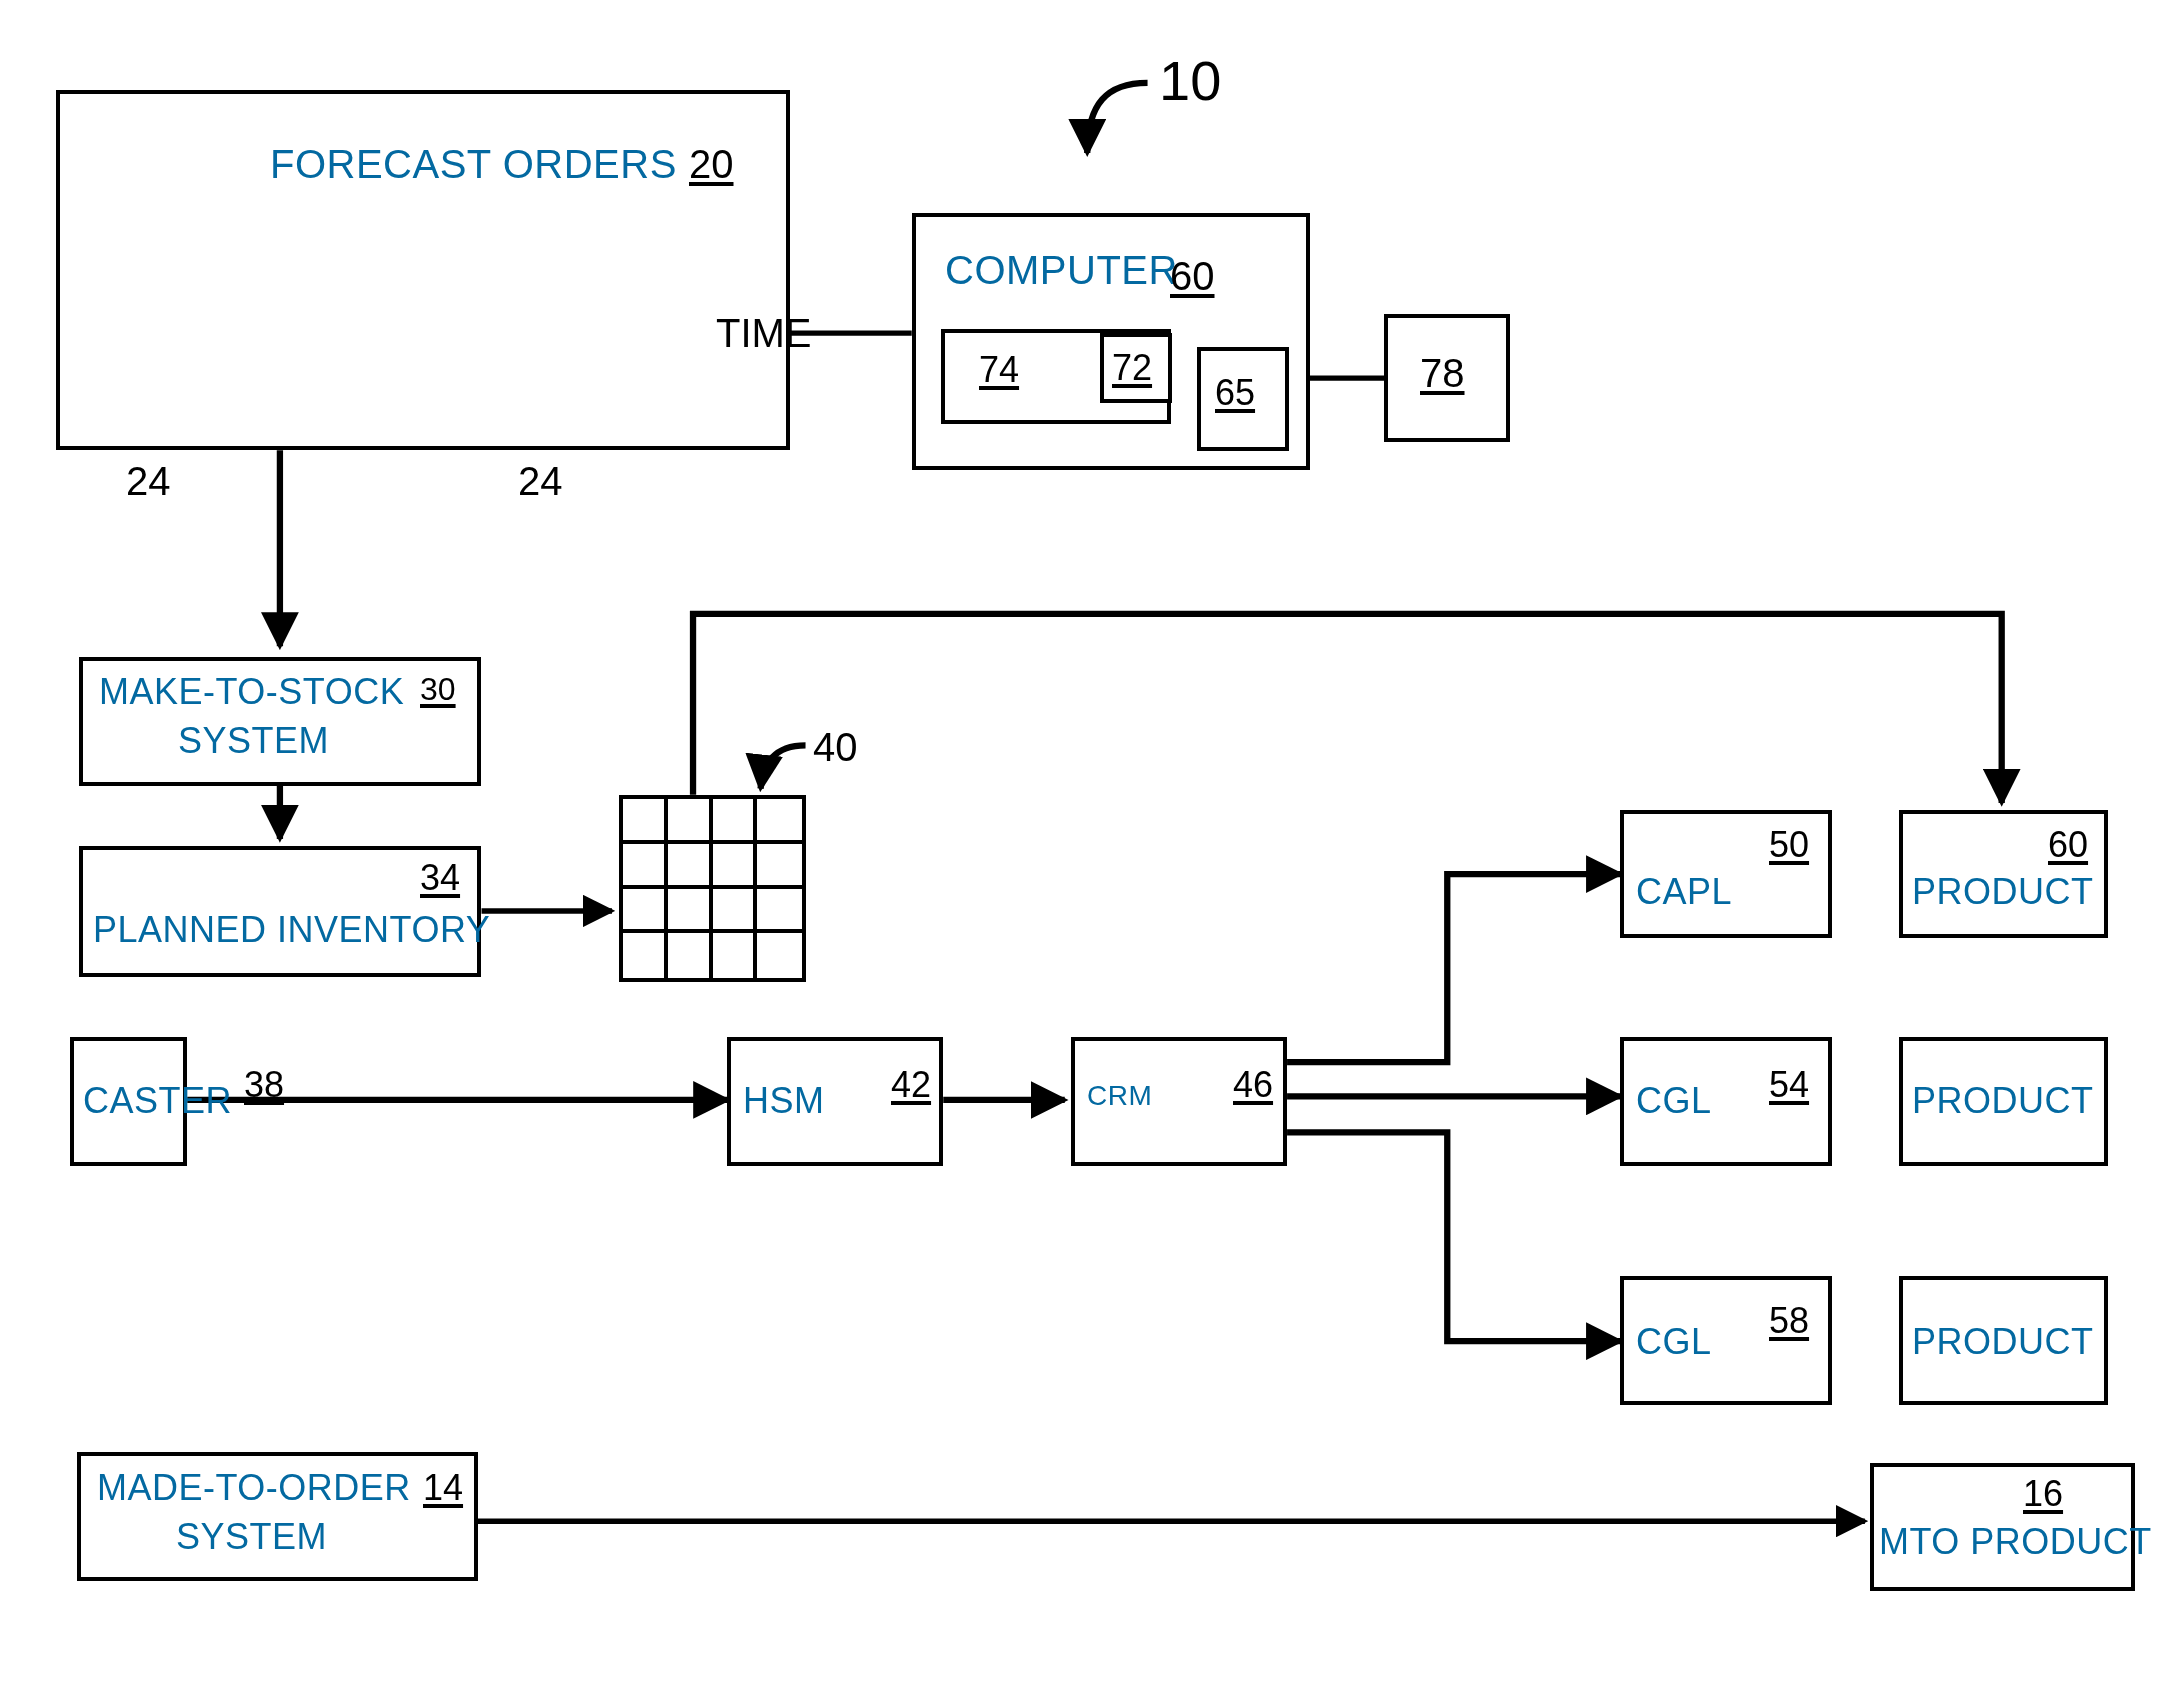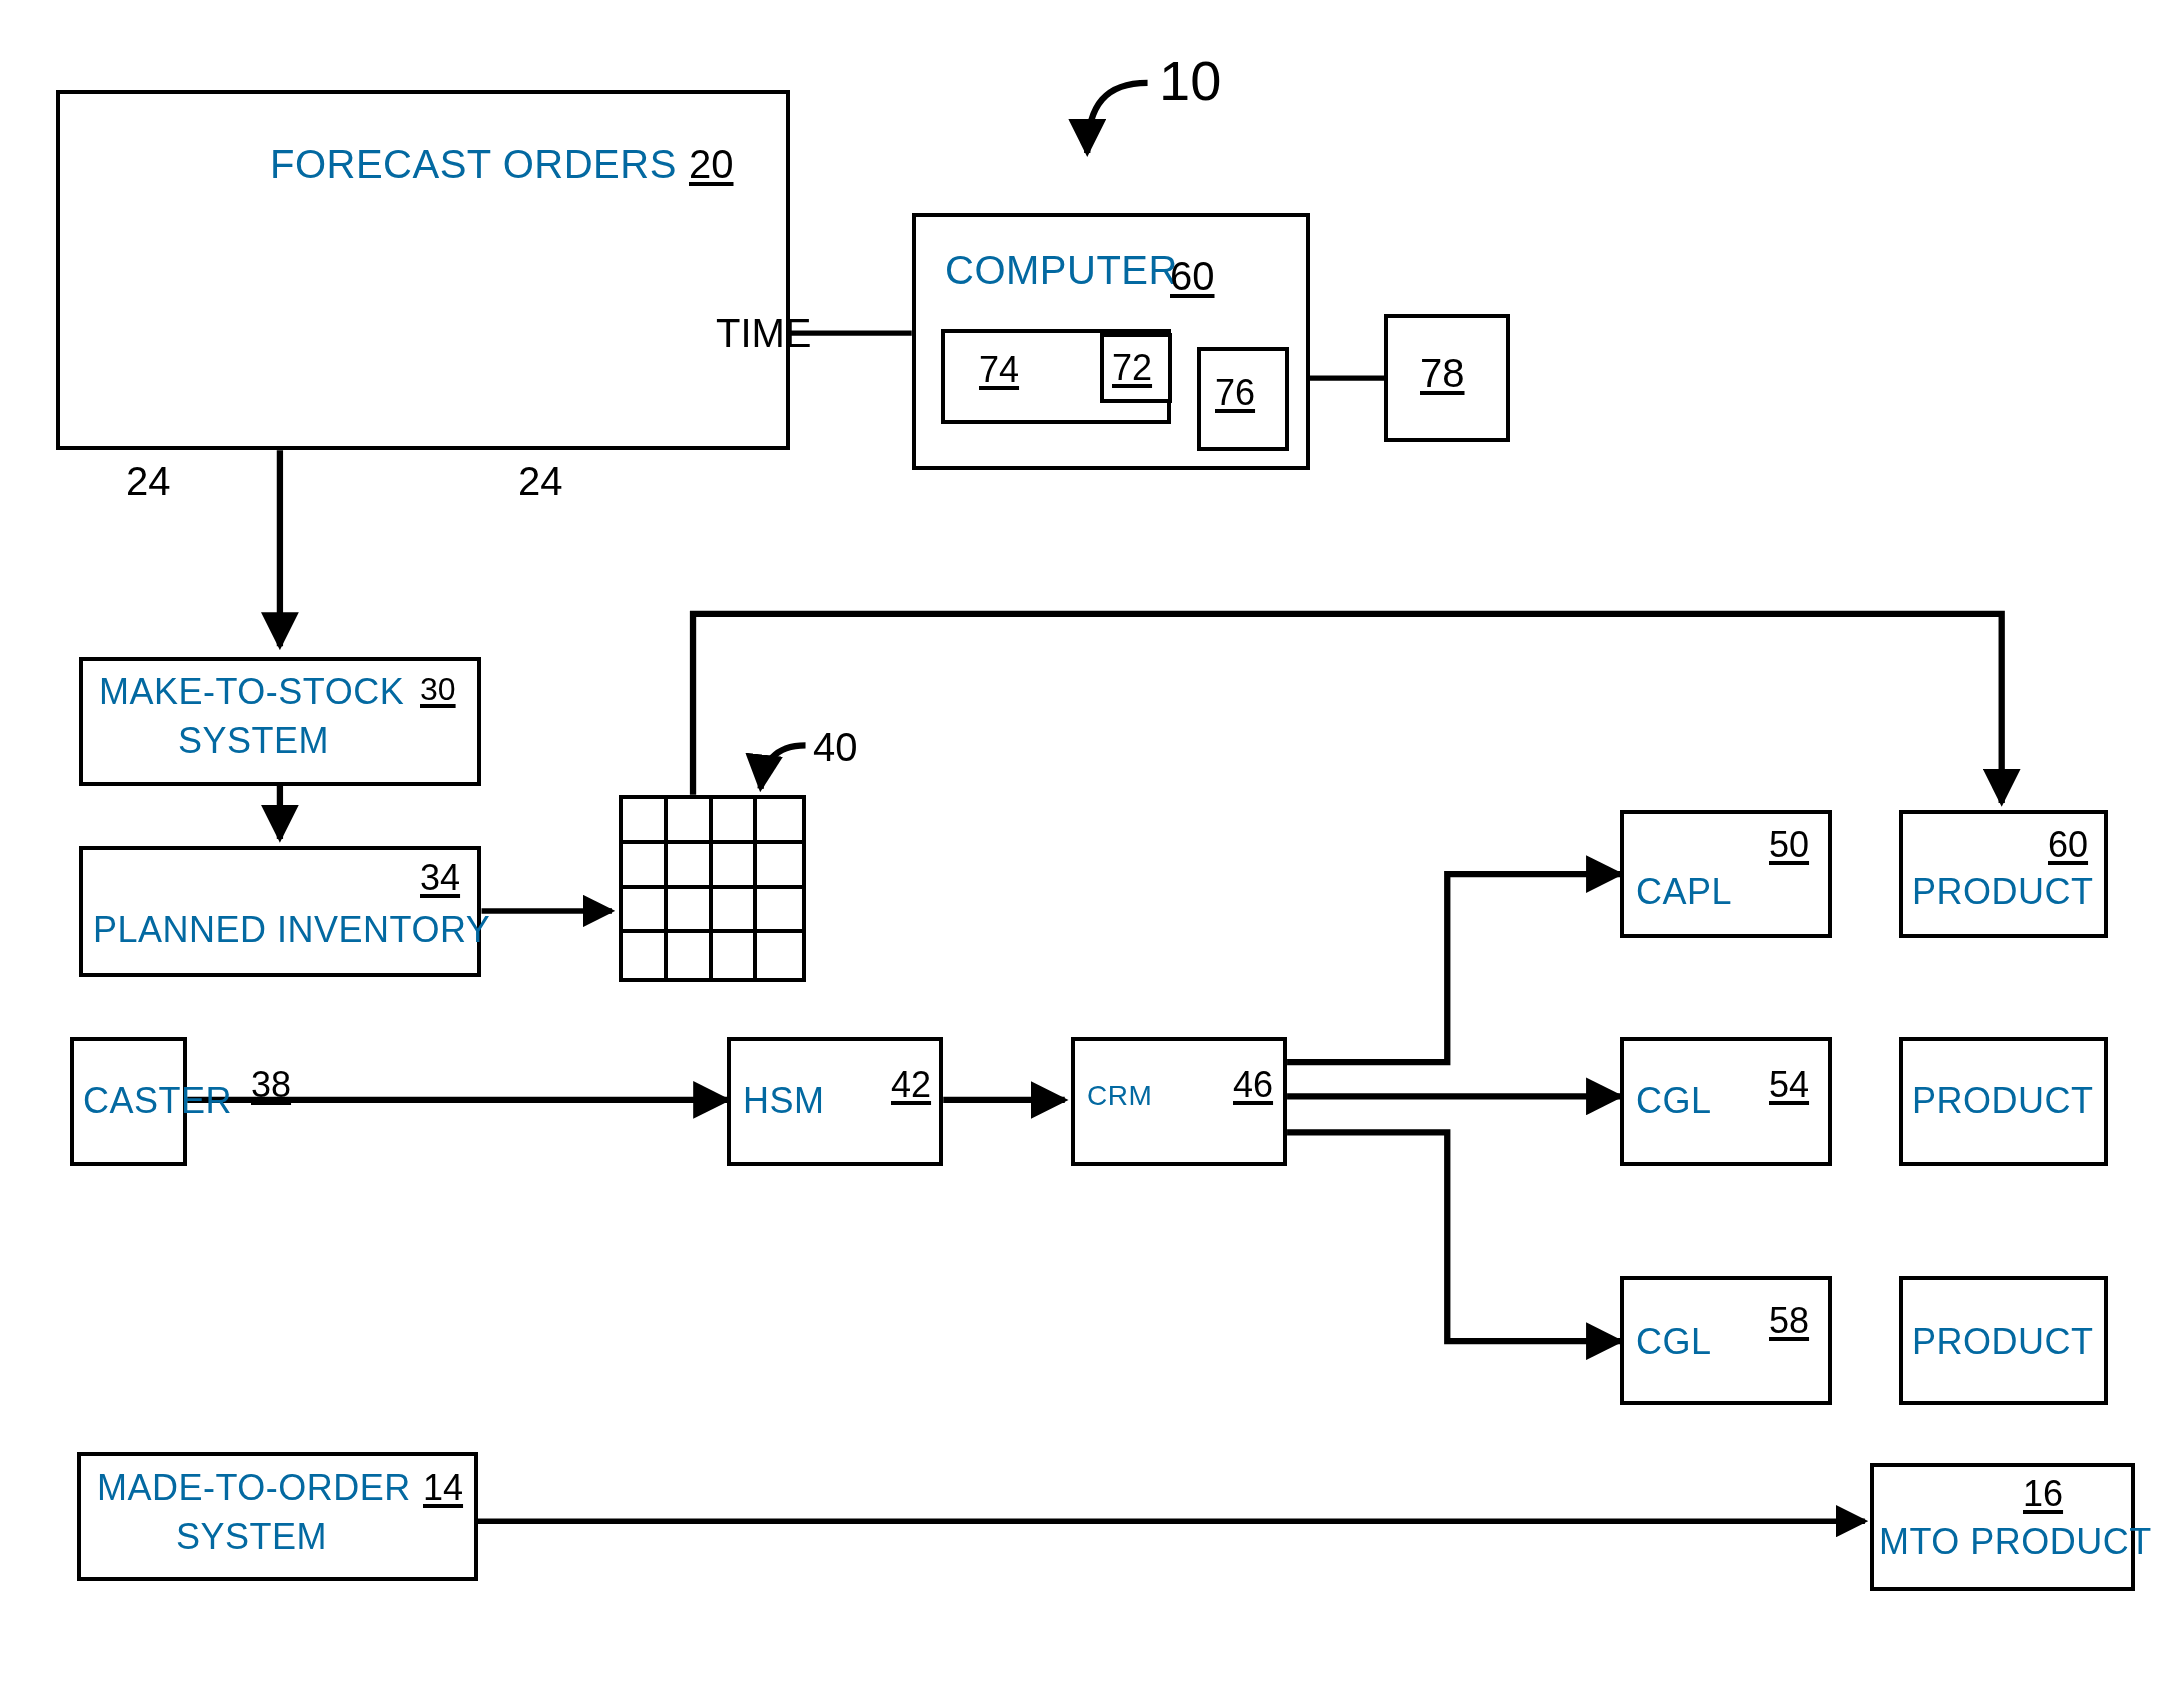--- a/index.html
+++ b/index.html
@@ -149,21 +149,21 @@
   <div class="lbl" style="left:945px;top:248px;font-size:40px;">COMPUTER</div>
   <div class="ref" style="left:1170px;top:254px;font-size:40px;">60</div>
 
   <div class="box-inner" style="left:941px;top:329px;width:230px;height:95px;"></div>
   <div class="ref" style="left:979px;top:349px;font-size:36px;">74</div>
 
   <div class="box-inner" style="left:1100px;top:333px;width:72px;height:70px;"></div>
   <div class="ref" style="left:1112px;top:347px;font-size:36px;">72</div>
 
   <div class="box-inner" style="left:1197px;top:347px;width:92px;height:104px;"></div>
-  <div class="ref" style="left:1215px;top:372px;font-size:36px;">76</div>
+  <div class="ref" style="left:1215px;top:372px;font-size:36px;">65</div>
 
   <div class="box" style="left:1384px;top:314px;width:126px;height:128px;"></div>
   <div class="ref" style="left:1420px;top:351px;font-size:40px;">78</div>
 
   <div class="box" style="left:79px;top:657px;width:402px;height:129px;"></div>
   <div class="lbl" style="left:99px;top:671px;font-size:36px;">MAKE-TO-STOCK</div>
   <div class="ref" style="left:420px;top:671px;font-size:32px;">30</div>
   <div class="lbl" style="left:178px;top:720px;font-size:36px;">SYSTEM</div>
 
   <div class="box" style="left:79px;top:846px;width:402px;height:131px;"></div>
@@ -185,21 +185,21 @@
     <div class="lastcol"></div>
     <div class="lastrow"></div>
     <div class="lastrow"></div>
     <div class="lastrow"></div>
     <div class="lastrow lastcol"></div>
   </div>
   <div class="plain" style="left:813px;top:725px;font-size:40px;">40</div>
 
   <div class="box" style="left:70px;top:1037px;width:117px;height:129px;"></div>
   <div class="lbl" style="left:83px;top:1080px;font-size:36px;">CASTER</div>
-  <div class="ref" style="left:251px;top:1064px;font-size:36px;">38</div>
+  <div class="ref" style="left:244px;top:1064px;font-size:36px;">38</div>
 
   <div class="box" style="left:727px;top:1037px;width:216px;height:129px;"></div>
   <div class="lbl" style="left:743px;top:1080px;font-size:36px;">HSM</div>
   <div class="ref" style="left:891px;top:1064px;font-size:36px;">42</div>
 
   <div class="box" style="left:1071px;top:1037px;width:216px;height:129px;"></div>
   <div class="lbl" style="left:1087px;top:1080px;font-size:28px;text-align:right;">CRM</div>
   <div class="ref" style="left:1233px;top:1064px;font-size:36px;">46</div>
 
   <div class="box" style="left:1620px;top:810px;width:212px;height:128px;"></div>

